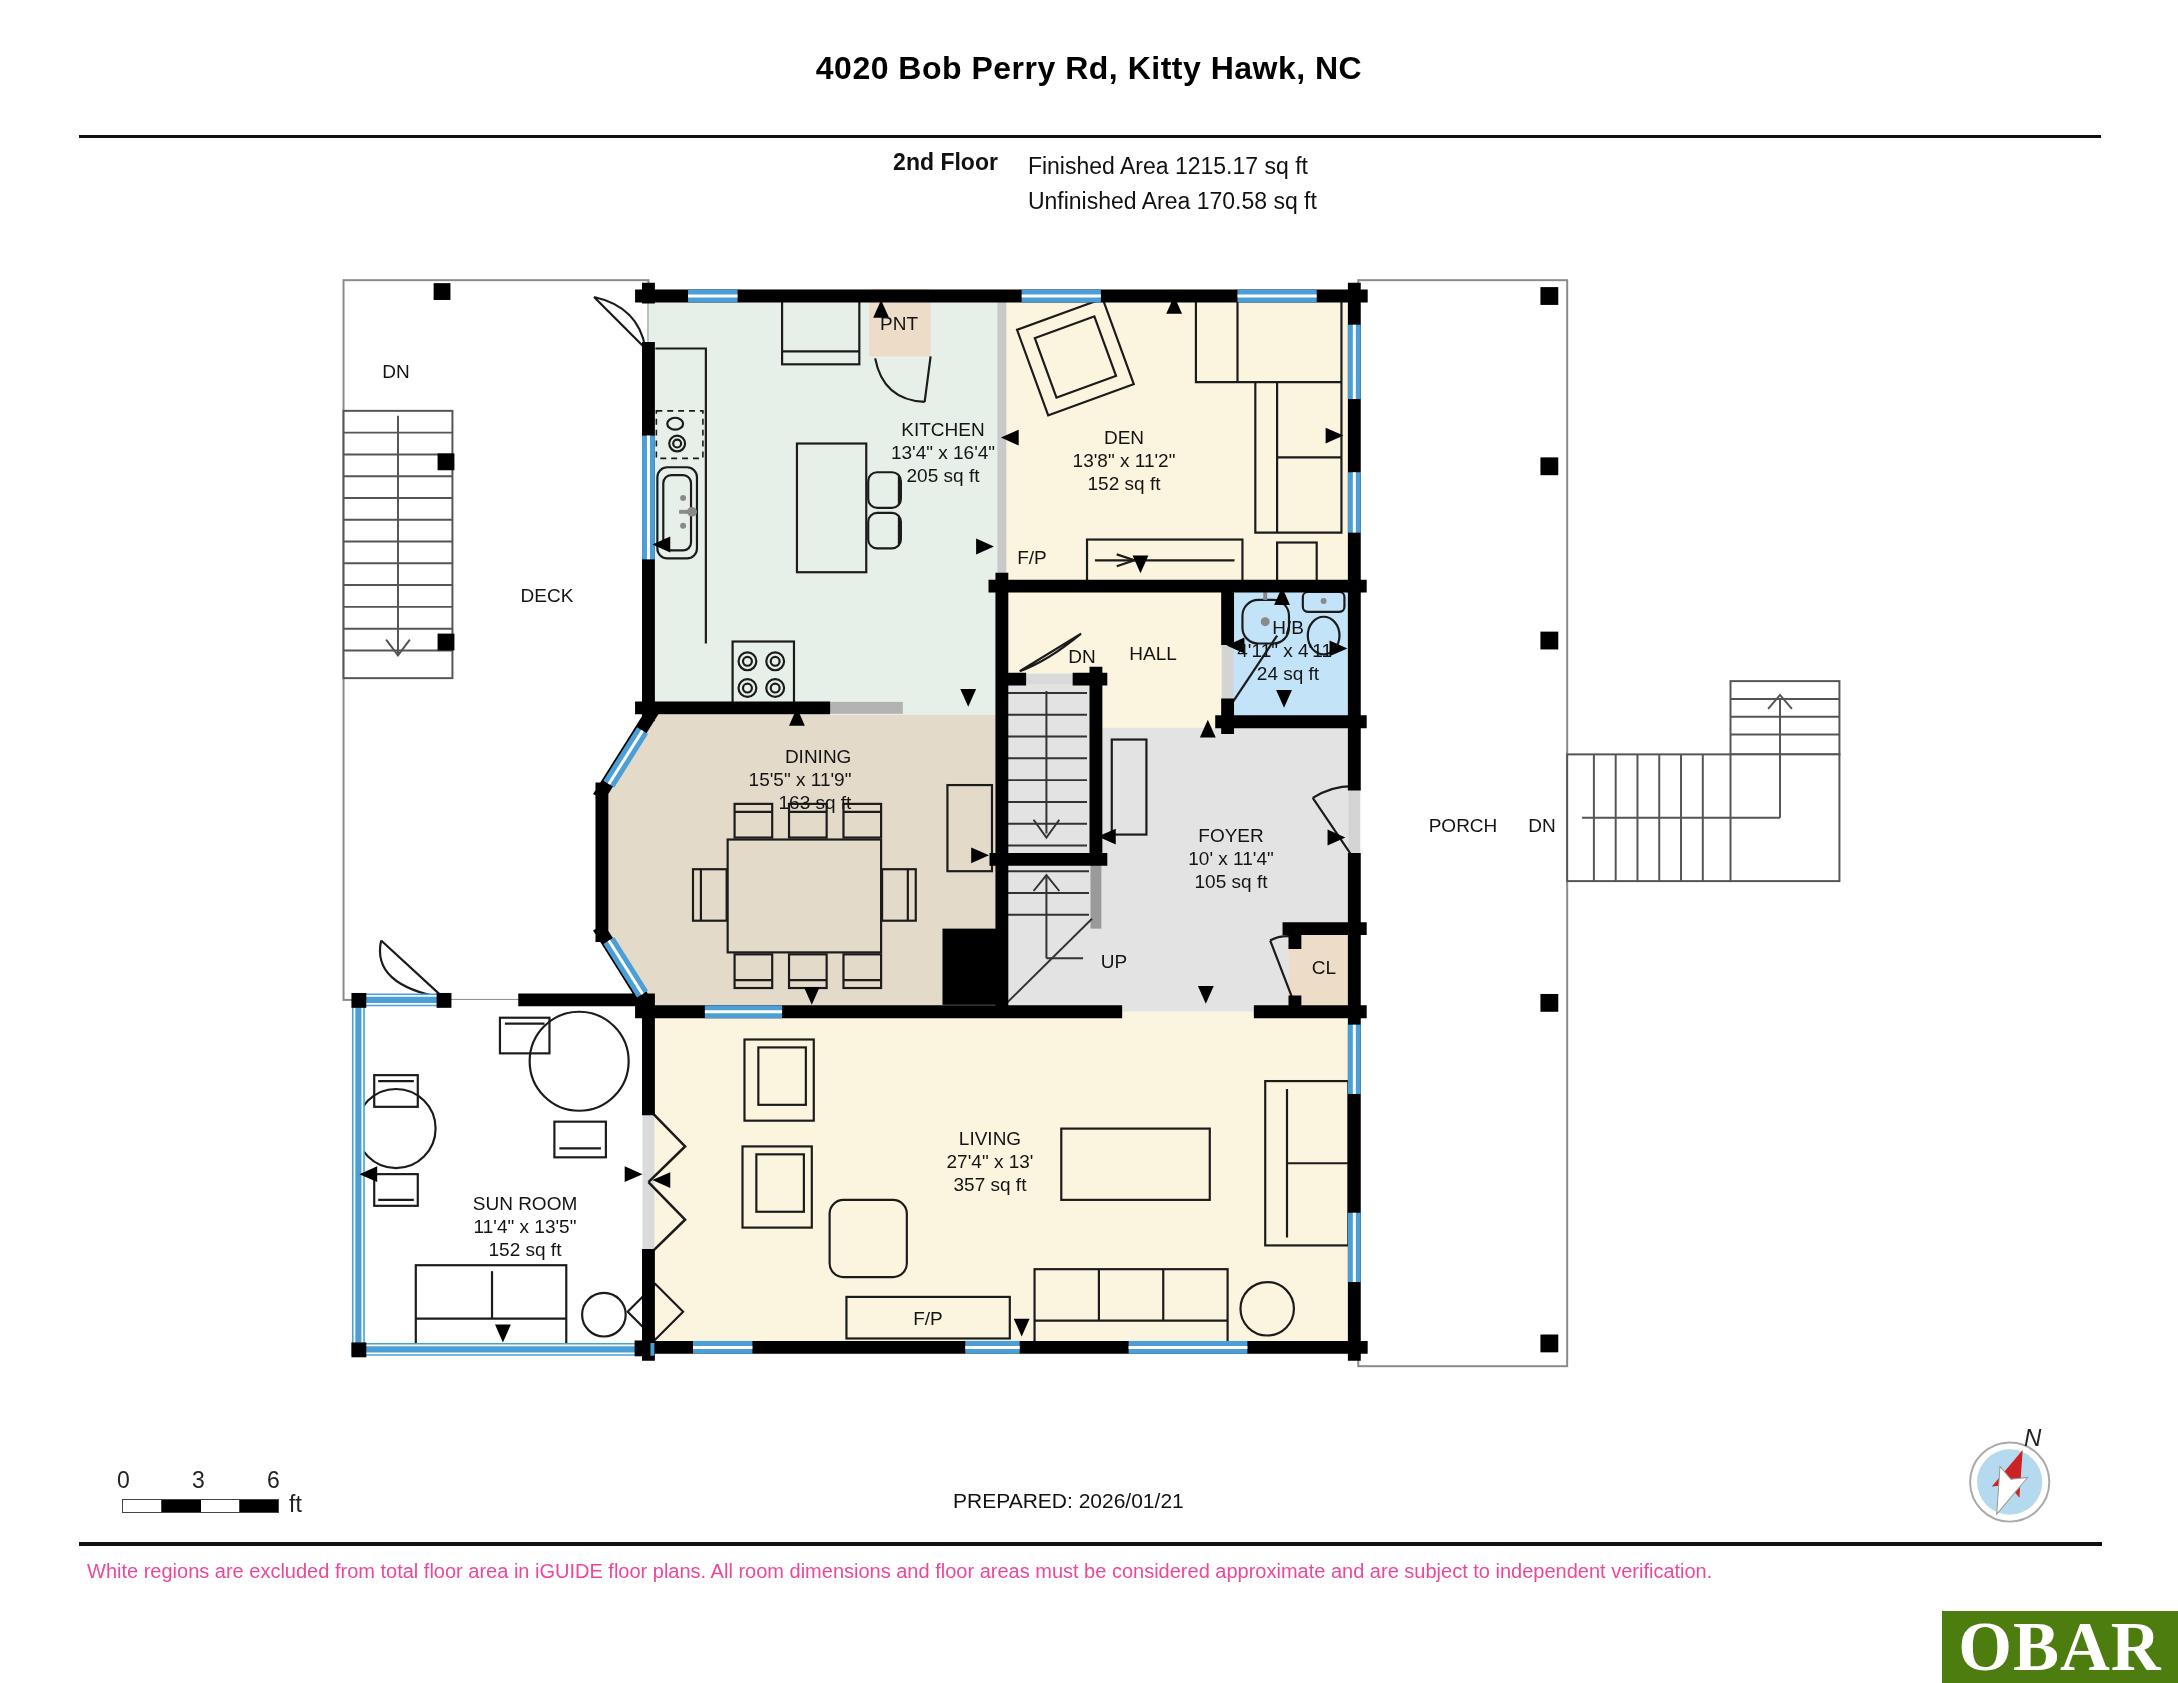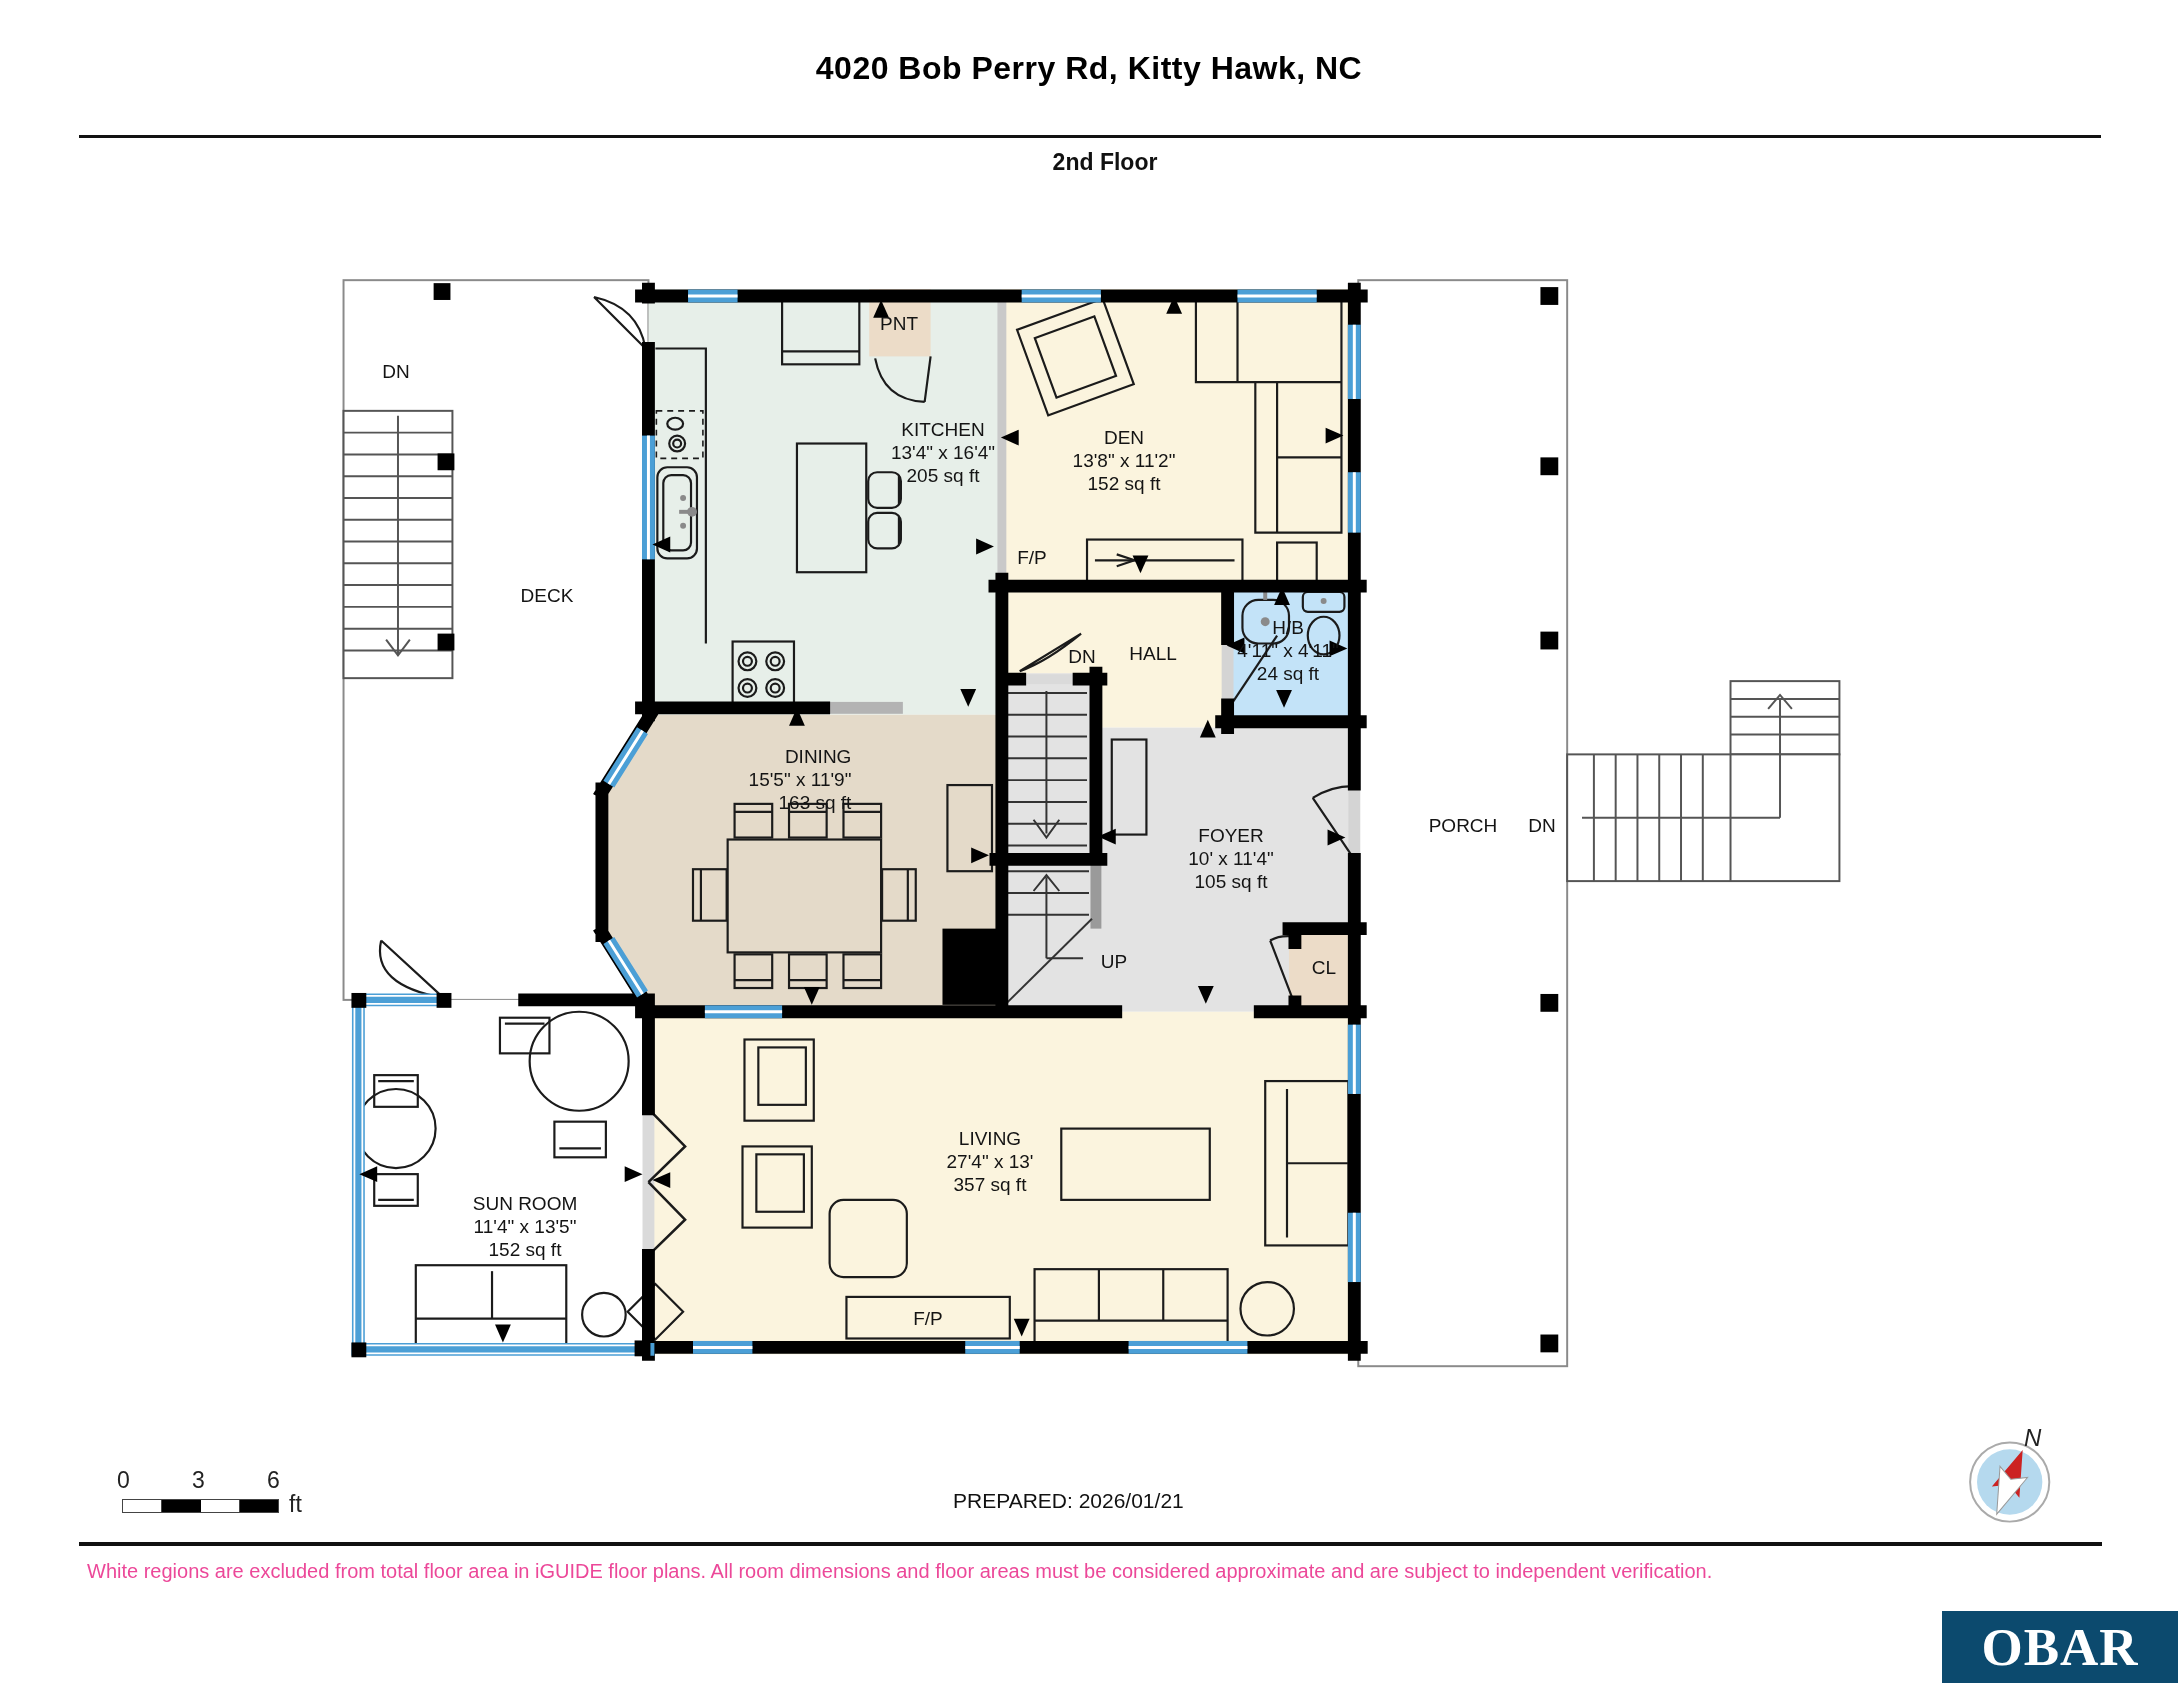--- a/index.html
+++ b/index.html
@@ -20,33 +20,37 @@
   .scale-nums{position:absolute;font-size:23px;color:#222;}
   .scale-bar{position:absolute;left:122px;top:1499px;width:155px;height:12px;
              border:1px solid #444;display:flex;}
   .scale-bar span{flex:1;}
   .seg-w{background:#fff;border-right:1px solid #444;}
   .seg-b{background:#000;}
   .prepared{position:absolute;left:953px;top:1489px;font-size:21px;}
   .disclaimer{position:absolute;left:87px;top:1560px;font-size:20px;color:#ec4899;}
   .north-label{position:absolute;left:2024px;top:1424px;font-size:24px;
                font-style:italic;color:#222;}
-  .logo{position:absolute;left:1942px;top:1611px;width:236px;height:72px;background:#0c4a6e;
-        color:#fff;font-family:"Liberation Serif",serif;font-weight:bold;font-size:53px;
+  .logo{position:absolute;left:1942px;top:1611px;width:236px;height:72px;background:#4d7c0f;
+        color:#fff;font-family:"Liberation Serif",serif;font-weight:bold;font-size:69px;
         display:flex;align-items:center;justify-content:center;letter-spacing:1px;}
 </style>
 </head>
 <body>
 
 <div class="page">
 
   <div class="title">4020 Bob Perry Rd, Kitty Hawk, NC</div>
   <div class="rule top"></div>
   <div class="subtitle">
     <span class="floor">2nd Floor</span>
+    <span class="areas">
+      <div>Finished Area 1215.17 sq ft</div>
+      <div>Unfinished Area 170.58 sq ft</div>
+    </span>
   </div>
 
   <svg width="2178" height="1683" viewBox="0 0 2200 1700">
 
     <g>
       <rect x="347" y="283" width="308" height="727" fill="#ffffff" stroke="#8a8a8a" stroke-width="2"></rect>
       <g stroke="#555" stroke-width="2" fill="#fff">
         <rect x="347" y="415" width="110" height="270"></rect>
         <path fill="none" d="M347,437H457 M347,459H457 M347,481H457 M347,503H457 M347,525H457 M347,547H457 M347,569H457 M347,591H457 M347,613H457 M347,635H457 M347,657H457"></path>
         <path fill="none" d="M402,420V660 M390,646L402,662L414,646"></path>

